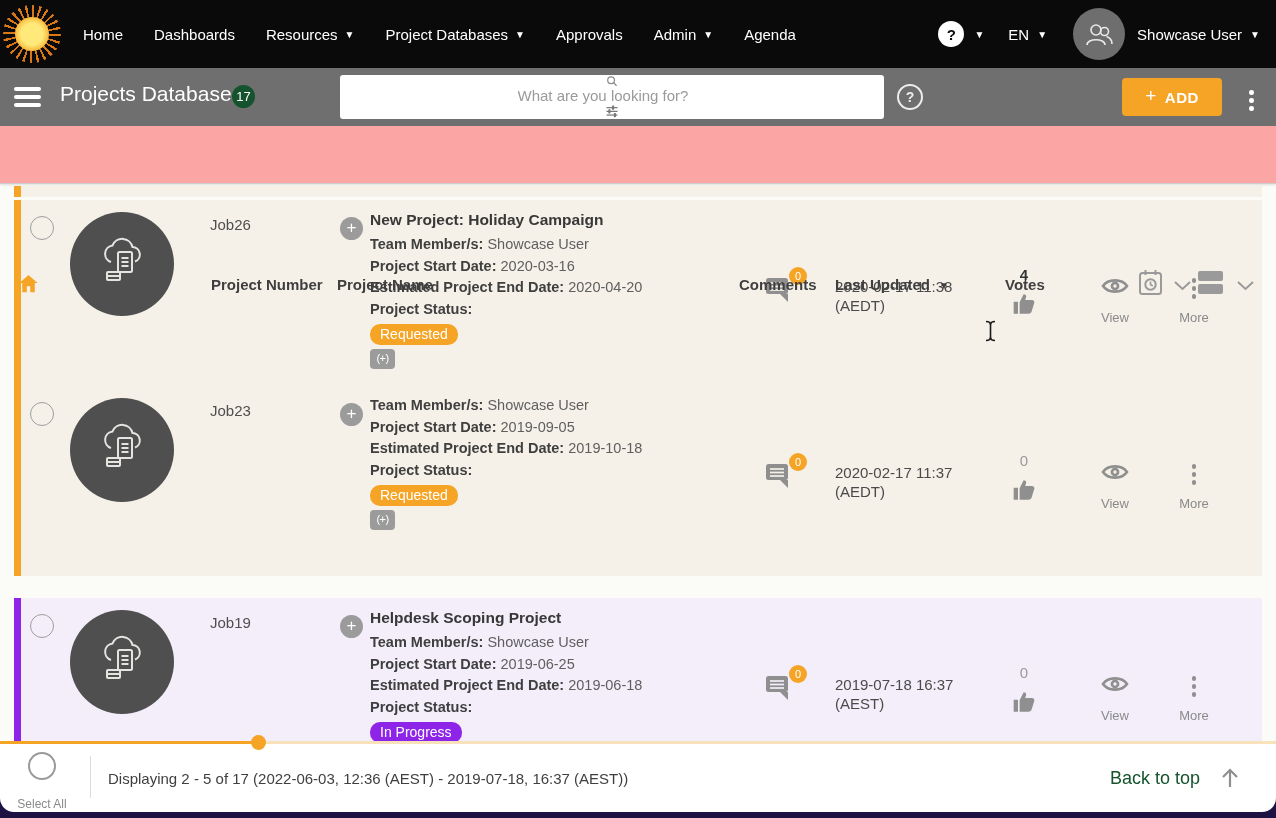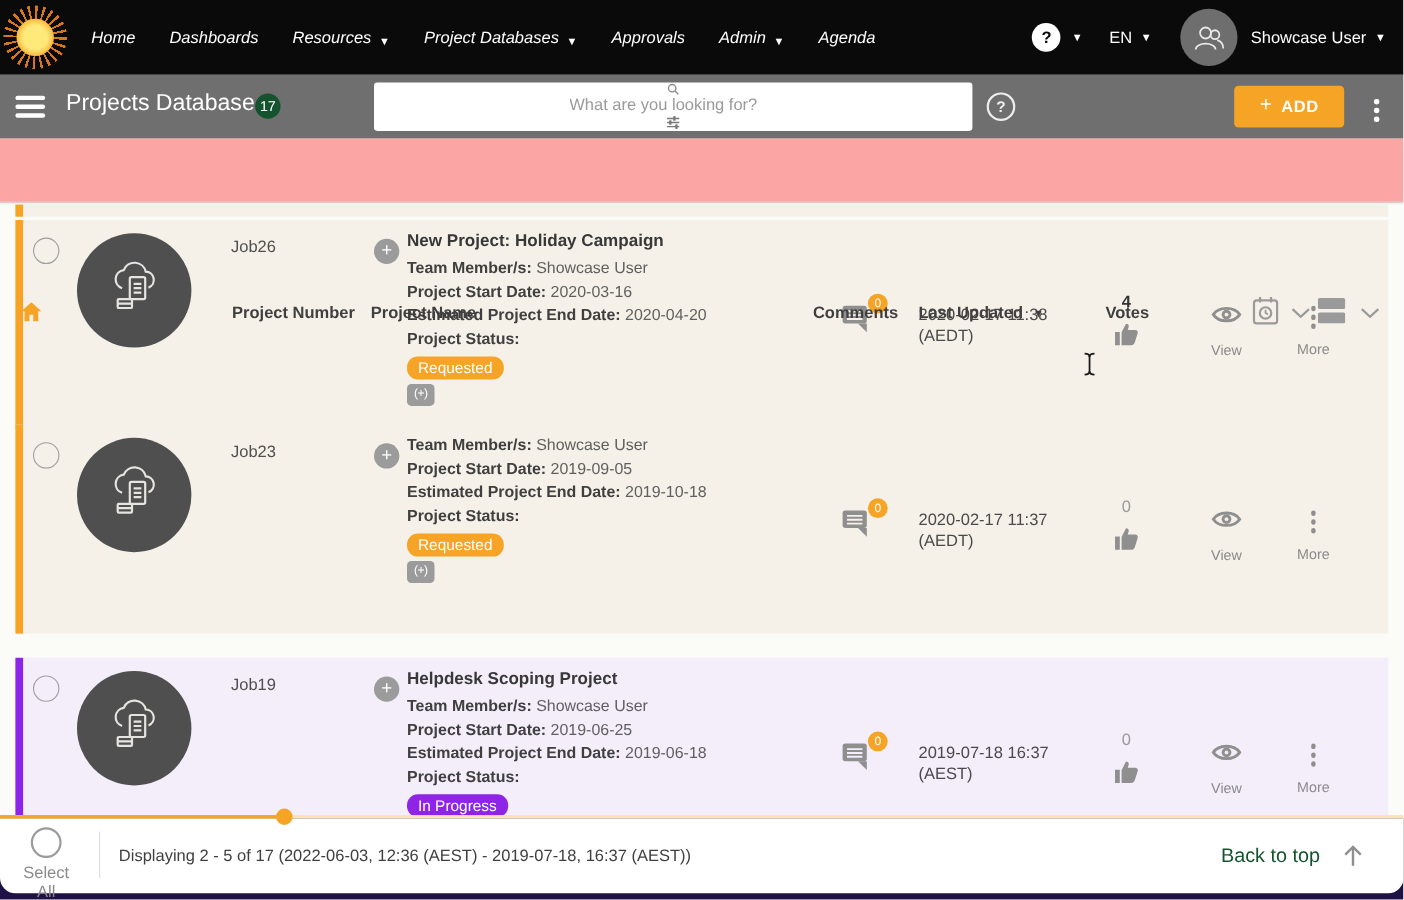--- a/index.html
+++ b/index.html
@@ -7,21 +7,21 @@
   #screen { position:relative; width:1276px; height:818px; overflow:hidden; background:#FBFBF8; }
 
   
   .topnav { position:absolute; top:0; left:0; width:1276px; height:68px; background:#0A0A0A;
             display:flex; align-items:center; color:#fff; font-size:15px; }
   .sun { width:58px; height:58px; margin:5px 2px 5px 3px; border-radius:50%; position:relative;
          background:repeating-conic-gradient(#D97716 0 5deg, #0A0A0A 5deg 15deg); flex:0 0 auto;}
   .sun::after { content:""; position:absolute; inset:12px; border-radius:50%;
          background:radial-gradient(circle, #FFE97A 0 45%, #F5A623 80%, #D97716 100%); }
   .nav-items { display:flex; align-items:center; margin-left:20px; gap:31px; }
-  .nav-item { display:flex; align-items:flex-end; gap:7px; cursor:pointer; white-space:nowrap;font-style:italic; }
+  .nav-item { display:flex; align-items:center; gap:7px; cursor:pointer; white-space:nowrap; }
   .caret { font-size:10px; line-height:1; position:relative; top:1px; }
   .nav-right { margin-left:auto; display:flex; align-items:center; gap:10px; padding-right:16px; }
   .help-filled { width:26px; height:26px; border-radius:50%; background:#fff; color:#0A0A0A;
                  font-weight:bold; font-size:15px; display:flex; align-items:center; justify-content:center; }
   .nav-en { margin-left:14px; display:flex; gap:8px; align-items:center; }
   .nav-avatar { width:52px; height:52px; border-radius:50%; background:#6E6E6E; margin-left:16px;
                 display:flex; align-items:center; justify-content:center; }
   .nav-user { display:flex; gap:8px; align-items:center; margin-left:2px; }
 
   
@@ -98,21 +98,21 @@
   
   .hslider { position:absolute; top:740px; left:0; width:1276px; height:6px; z-index:5; }
   .hslider .track { position:absolute; top:1px; left:0; right:0; height:3px; background:#F8E2BB; }
   .hslider .fill { position:absolute; top:1px; left:0; width:252px; height:3px; background:#F5A425; }
   .hslider .dot { position:absolute; top:-5px; left:251px; width:15px; height:15px; border-radius:50%; background:#F5A425; cursor:pointer; }
   .footer-wrap { position:absolute; top:744px; left:0; width:1276px; height:74px; background:#1E1245; z-index:4; }
   .footer { position:absolute; top:0; left:0; width:1276px; height:68px; background:#fff;
             border-radius:0 0 14px 14px; }
   .selectall { position:absolute; left:12px; top:8px; width:60px; text-align:center; cursor:pointer; }
   .sa-circle { width:28px; height:28px; border-radius:50%; border:2px solid #9A9A9A; margin:0 auto; }
-  .sa-label { margin-top:5px; font-size:15px; color:#8A8A8A; }
+  .sa-label { margin-top:17px; font-size:12px; color:#8A8A8A; }
   .fdivider { position:absolute; left:90px; top:12px; width:1px; height:42px; background:#DCDCDC; }
   .fstatus { position:absolute; left:108px; top:0; height:68px; display:flex; align-items:center;
              font-size:15px; color:#3F3F3F; }
   .backtop { position:absolute; right:36px; top:0; height:68px; display:flex; align-items:center; gap:20px; cursor:pointer; }
   .backtop .bt-label { font-size:18px; font-weight:normal; color:#14532d; }
 </style>
 </head>
 <body>
 
 <div id="screen">

